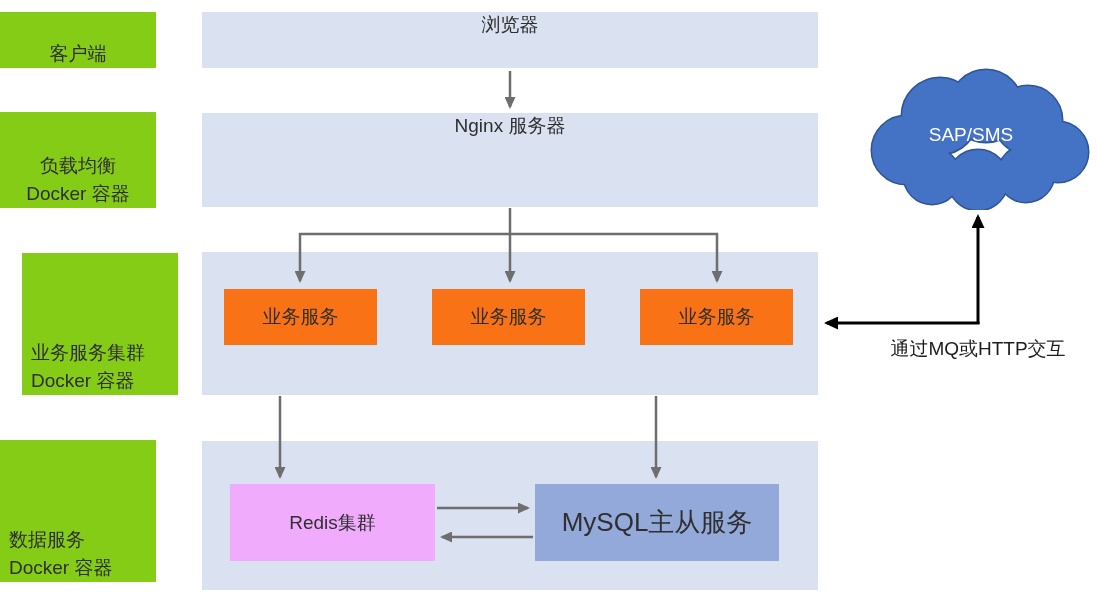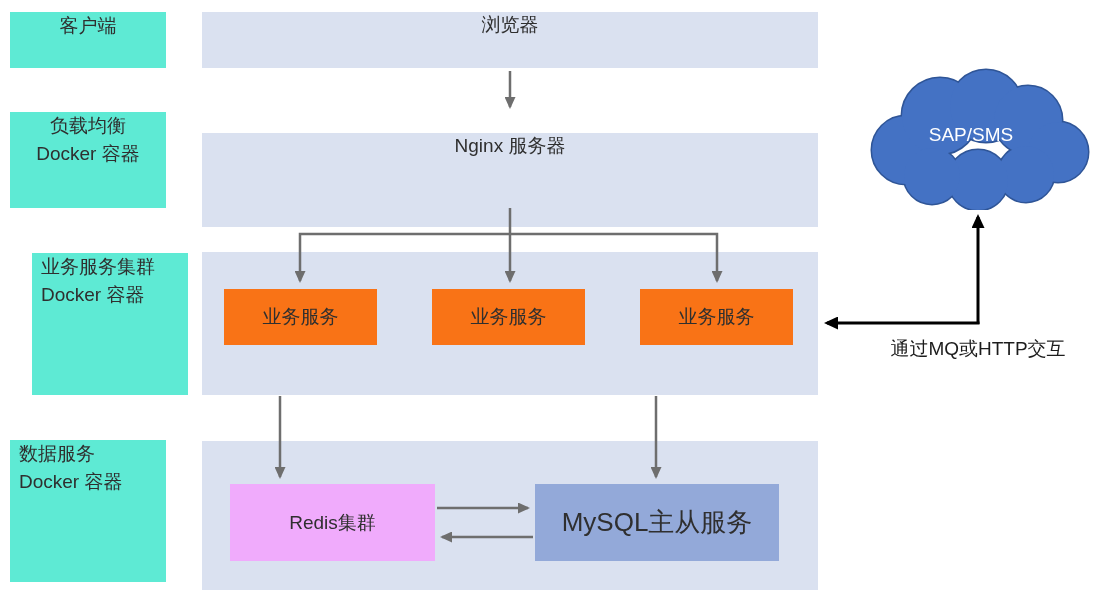--- a/index.html
+++ b/index.html
@@ -1,36 +1,36 @@
 <!DOCTYPE html>
 <html><head>
 <meta charset="utf-8">
 <style>
   html,body{margin:0;padding:0;background:#ffffff;}
   .canvas{
     position:relative;width:1097px;height:600px;background:#ffffff;
     font-family:"Liberation Sans",sans-serif;color:#333333;overflow:hidden;
   }
   .side-label{
-    position:absolute;left:10px;width:156px;background:#5eead4;
-    display:flex;flex-direction:column;justify-content:flex-start;align-items:center;
+    position:absolute;left:0;width:156px;background:#84cc16;
+    display:flex;flex-direction:column;justify-content:flex-end;align-items:center;
     font-size:19px;line-height:28px;color:#2f2f2f;text-align:center;
   }
   .side-label.left{align-items:flex-start;padding-left:9px;width:147px;text-align:left;}
   .lbl1{top:12px;height:56px;}
   .lbl2{top:112px;height:96px;}
   .lbl3{top:253px;height:142px;margin-left:22px;}
   .lbl4{top:440px;height:142px;}
   .main-box{
     position:absolute;left:202px;width:616px;background:#dae1f0;
     display:flex;justify-content:center;align-items:flex-start;
     font-size:19px;color:#2f2f2f;
   }
   .row1{top:12px;height:56px;}
-  .row2{top:113px;height:94px;margin-top:20px;}
+  .row2{top:113px;height:94px;}
   .row3{top:252px;height:143px;}
   .row4{top:441px;height:149px;}
   .svc{
     position:absolute;top:289px;width:153px;height:56px;background:#f97316;
     display:flex;justify-content:center;align-items:center;font-size:19px;color:#2f2f2f;
   }
   .svc.s1{left:224px;} .svc.s2{left:432px;} .svc.s3{left:640px;}
   .redis{
     position:absolute;left:230px;top:484px;width:205px;height:77px;background:#f0abfc;
     display:flex;justify-content:center;align-items:center;font-size:19px;color:#2f2f2f;

